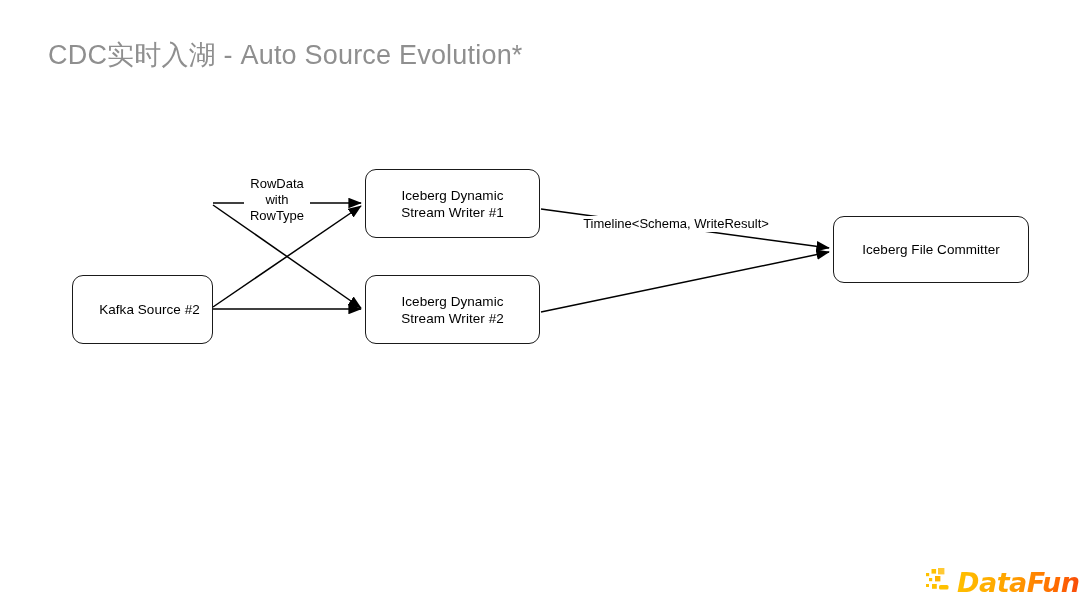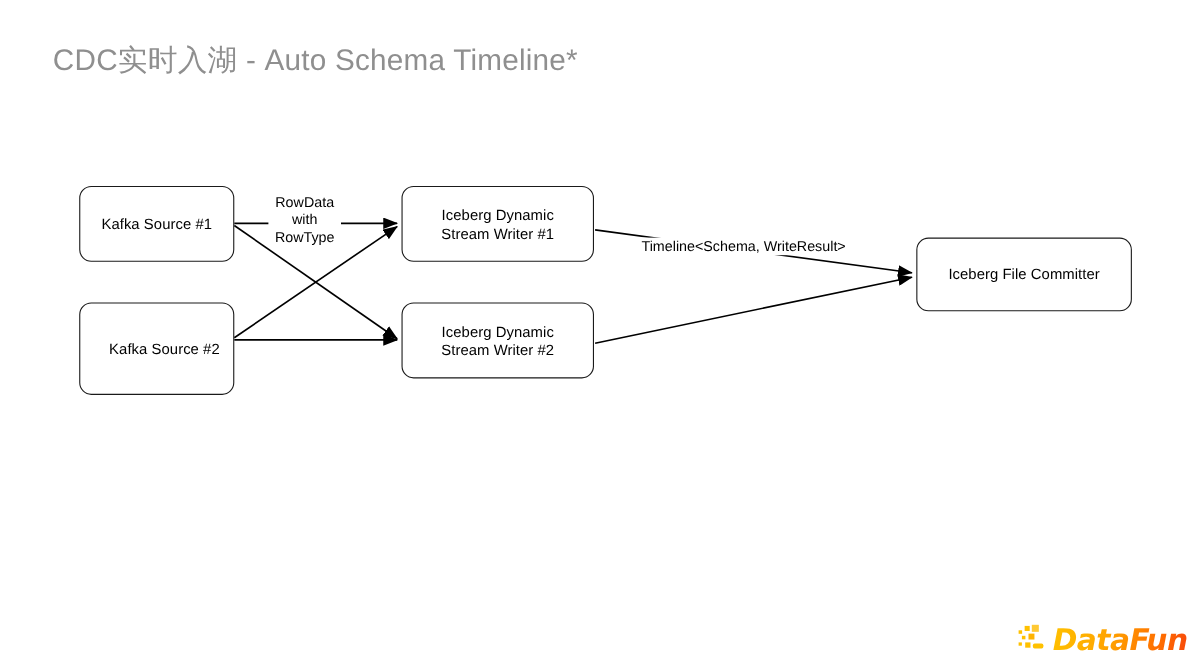--- a/index.html
+++ b/index.html
@@ -90,21 +90,21 @@
     color: transparent;
     -webkit-text-fill-color: transparent;
     font-family: "DejaVu Sans", sans-serif;
   }
 </style>
 </head>
 <body>
 
 <div id="slide">
 
-  <div id="slide-title">CDC实时入湖 - Auto Schema Timeline*</div>
+  <div id="slide-title">CDC实时入湖 - Auto Source Evolution*</div>
 
   <svg id="diagram" viewBox="0 0 1080 608">
     <defs>
       <marker id="arrowhead" markerWidth="9" markerHeight="7" refX="8.4" refY="3.5" orient="auto" markerUnits="strokeWidth">
         <polygon points="0 0, 9 3.5, 0 7" fill="#000000"></polygon>
       </marker>
     </defs>
 
     <g>
       <line x1="213" y1="203" x2="361" y2="203" stroke="#000000" stroke-width="1.5" marker-end="url(#arrowhead)"></line>
@@ -119,25 +119,22 @@
       <line x1="213" y1="309" x2="361" y2="309" stroke="#000000" stroke-width="1.5" marker-end="url(#arrowhead)"></line>
     </g>
     <g>
       <line x1="541" y1="209" x2="829" y2="248" stroke="#000000" stroke-width="1.5" marker-end="url(#arrowhead)"></line>
     </g>
     <g>
       <line x1="541" y1="312" x2="829" y2="252" stroke="#000000" stroke-width="1.5" marker-end="url(#arrowhead)"></line>
     </g>
   </svg>
 
-  <div class="node" style="left:72px; top:169px; width:141px; height:69px;">
-    <span class="node-label">Kafka Source #1</span>
-  </div>
 
-  <div class="node" style="left:72px; top:275px; width:141px; height:84px;padding-left:14px;">
+  <div class="node" style="left:72px; top:275px; width:141px; height:69px;padding-left:14px;">
     <span class="node-label">Kafka Source #2</span>
   </div>
 
   <div class="node" style="left:365px; top:169px; width:175px; height:69px;">
     <span class="node-label">Iceberg Dynamic
 Stream Writer #1</span>
   </div>
 
   <div class="node" style="left:365px; top:275px; width:175px; height:69px;">
     <span class="node-label">Iceberg Dynamic

